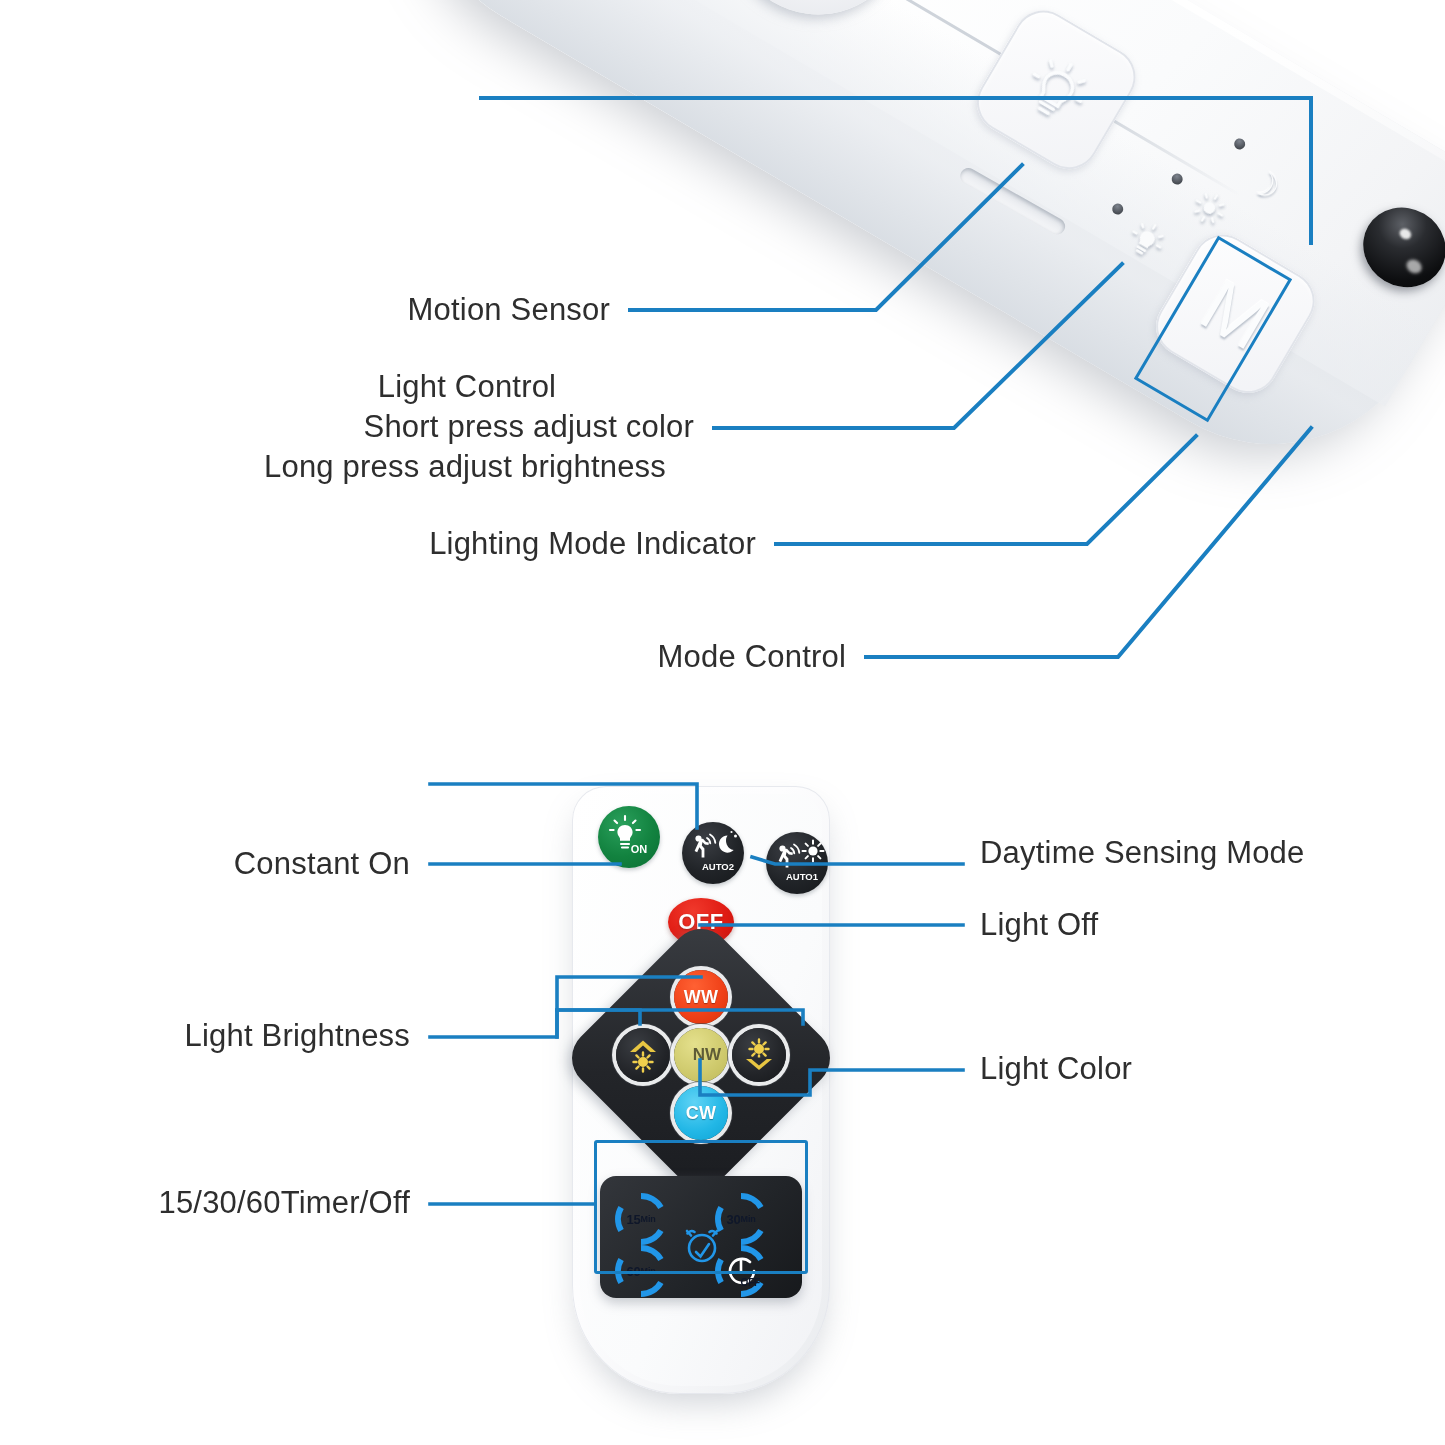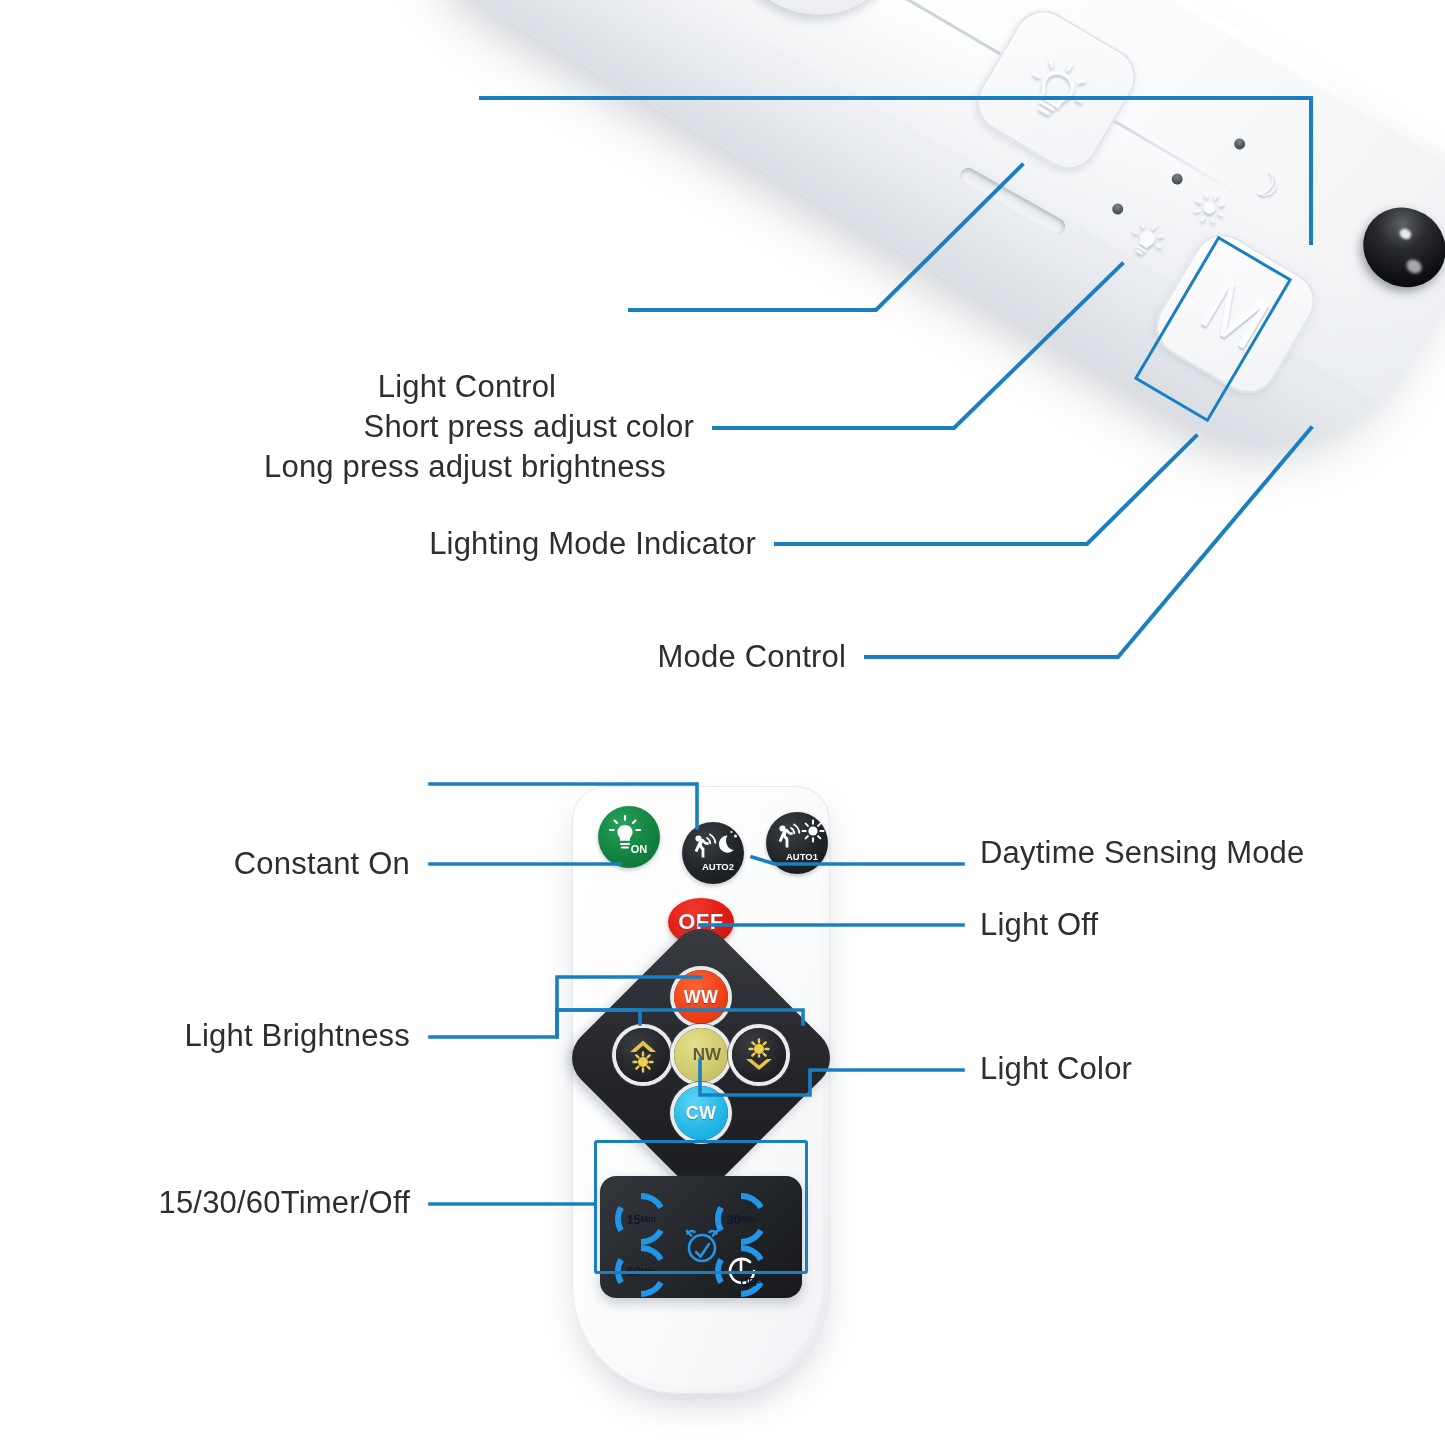--- a/index.html
+++ b/index.html
@@ -202,21 +202,21 @@
           <path d="M22 13c1.9 1.1 3.1 3.1 3.3 5.3"></path>
           <path d="M25 9.5c3.1 1.7 5 4.9 5.3 8.4"></path>
         </g>
         <path d="M42.5 10.5a8.6 8.6 0 1 0 6.2 14.6 9.6 9.6 0 0 1-6.2-14.6z" fill="#ffffff"></path>
         <circle cx="50.5" cy="11" r="1.5" fill="#ffffff"></circle>
         <circle cx="46.5" cy="7" r="1.1" fill="#ffffff"></circle>
         <text x="33" y="45" font-family="Liberation Sans, sans-serif" font-size="9.5" font-weight="700" fill="#ffffff" text-anchor="middle">AUTO2</text>
       </svg>
     </div>
 
-    <div class="rBtn rAuto" style="left:194px;top:26px;width:62px;height:62px;">
+    <div class="rBtn rAuto" style="left:194px;top:46px;width:62px;height:62px;">
       <svg width="56" height="56" viewBox="0 0 56 56" fill="none">
         <g fill="#ffffff">
           <circle cx="13.5" cy="13.5" r="3.1"></circle>
           <path d="M13 18.5l-3.4 7.6 2.6 1.1 2.2-4.9 2.2 2.6v7.6h2.8v-8.9l-2.6-3.2.7-3.4 2.4 2.6 3.6.5.4-2.6-2.9-.4-3-3.4-2.9.3z"></path>
         </g>
         <g stroke="#ffffff" stroke-width="1.8" fill="none" stroke-linecap="round">
           <path d="M22 13c1.9 1.1 3.1 3.1 3.3 5.3"></path>
           <path d="M25 9.5c3.1 1.7 5 4.9 5.3 8.4"></path>
         </g>
         <g stroke="#ffffff" stroke-width="2" stroke-linecap="round" fill="none">
@@ -371,20 +371,21 @@
       <path d="M557 1037 V1010 H640 V1024"></path>
       <path d="M557 1010 H803 V1024"></path>
 
       <path d="M963 1070 H810 V1095 H700 V1060"></path>
 
       <path d="M430 1204 H594"></path>
     </g>
   </svg>
 
 
+  <div class="lbl r" style="left:200px;top:293px;width:410px;">Motion Sensor</div>
 
   <div>
     <div class="lbl" style="left:240px;top:370px;width:454px;text-align:center;">Light Control</div>
     <div class="lbl" style="left:240px;top:410px;width:454px;text-align:right;">Short press adjust color</div>
     <div class="lbl" style="left:236px;top:450px;width:458px;text-align:center;">Long press adjust brightness</div>
   </div>
 
   <div class="lbl r" style="left:300px;top:527px;width:456px;">Lighting Mode Indicator</div>
 
   <div class="lbl r" style="left:420px;top:640px;width:426px;">Mode Control</div>

